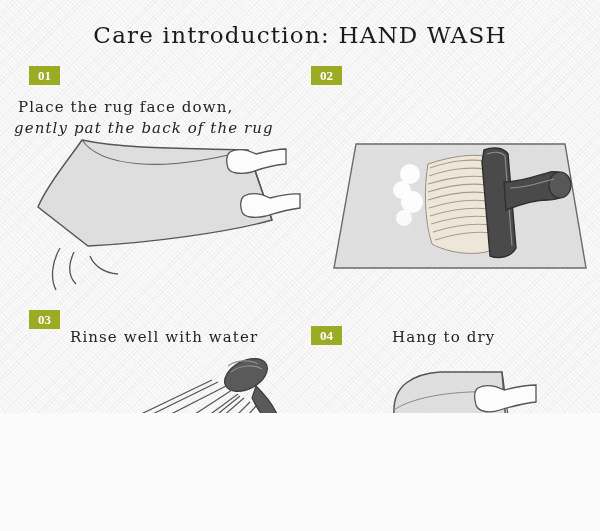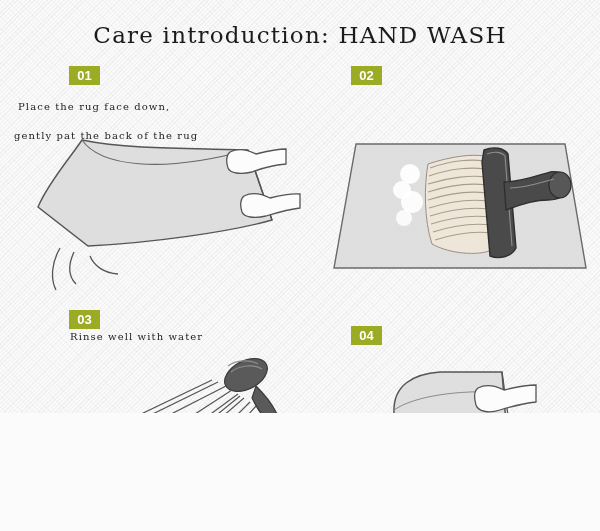--- a/index.html
+++ b/index.html
@@ -50,33 +50,32 @@
   
   .badge {
     position: absolute;
     display: flex;
     align-items: center;
     justify-content: center;
     width: 31px;
     height: 19px;
     background: #9bab23;
     color: #ffffff;
-    font-family: Liberation Sans, sans-serif;
+    font-family: Liberation Serif, serif;
     font-size: 13px;
     font-weight: 700;
     letter-spacing: 0px;
     line-height: 1;
-    margin-left: 40px;
   }
 
   
   .caption {
     position: absolute;
     font-family: "DejaVu Serif", serif;
-    font-size: 10px;
+    font-size: 15px;
     letter-spacing: 1.1px;
     color: #232323;
     white-space: nowrap;
     line-height: 20px;
   }
 
   
   .illo {
     position: absolute;
     overflow: hidden;
@@ -92,21 +91,21 @@
 <body>
 
 <div id="page">
 
   <div class="title">Care introduction: HAND WASH</div>
 
   <div class="badge" style="left:29px; top:66px;">
     <span>01</span>
   </div>
   <div class="caption" style="left:18px; top:97px;">Place the rug face down,</div>
-  <div class="caption" style="left:14px; top:126px;">gently pat the back of the rug</div>
+  <div class="caption" style="left:14px; top:118px;font-style:italic;">gently pat the back of the rug</div>
 
   <div class="illo" id="illo-1">
     <svg width="310" height="180" viewBox="0 0 310 180">
 
       <path d="M38,79 C48,55 70,30 82,12 C130,22 200,20 248,22 L272,92 C230,104 150,115 88,118 Z" fill="#dcdcdc" fill-opacity="0.95" stroke="#555" stroke-width="1.4"></path>
 
       <path d="M82,12 C100,38 160,46 248,22" fill="none" stroke="#666" stroke-width="1.1"></path>
 
       <path d="M248,22 L272,92" fill="none" stroke="#555" stroke-width="1.3"></path>
 
@@ -198,20 +197,21 @@
         <path d="M156,102 C150,114 162,122 154,134 C148,146 160,154 152,166 C146,178 156,182 152,185"></path>
         <path d="M176,114 C170,126 182,134 174,146 C168,158 180,166 172,178 C168,182 172,184 170,185"></path>
         <path d="M196,122 C190,134 202,142 194,154 C188,166 200,174 192,185"></path>
       </g>
     </svg>
   </div>
 
   <div class="badge" style="left:311px; top:326px;justify-content:center;">
     <span>04</span>
   </div>
+  <div class="caption" style="left:392px; top:327px;">Hang to dry</div>
 
   <div class="illo" id="illo-4">
     <svg width="270" height="179" viewBox="0 0 270 179">
 
       <path d="M64,58 C64,34 82,22 110,20 L172,20 L180,122 C176,134 150,142 118,142 C86,142 64,132 62,116 Z" fill="#dcdcdc" fill-opacity="0.9" stroke="#555" stroke-width="1.5"></path>
 
       <path d="M66,118 C90,108 150,104 186,122 C180,140 146,152 114,150 C84,148 66,136 66,118 Z" fill="#808080" stroke="#4f4f4f" stroke-width="1.3"></path>
 
       <path d="M172,20 L186,122" fill="none" stroke="#555" stroke-width="1.3"></path>
 

